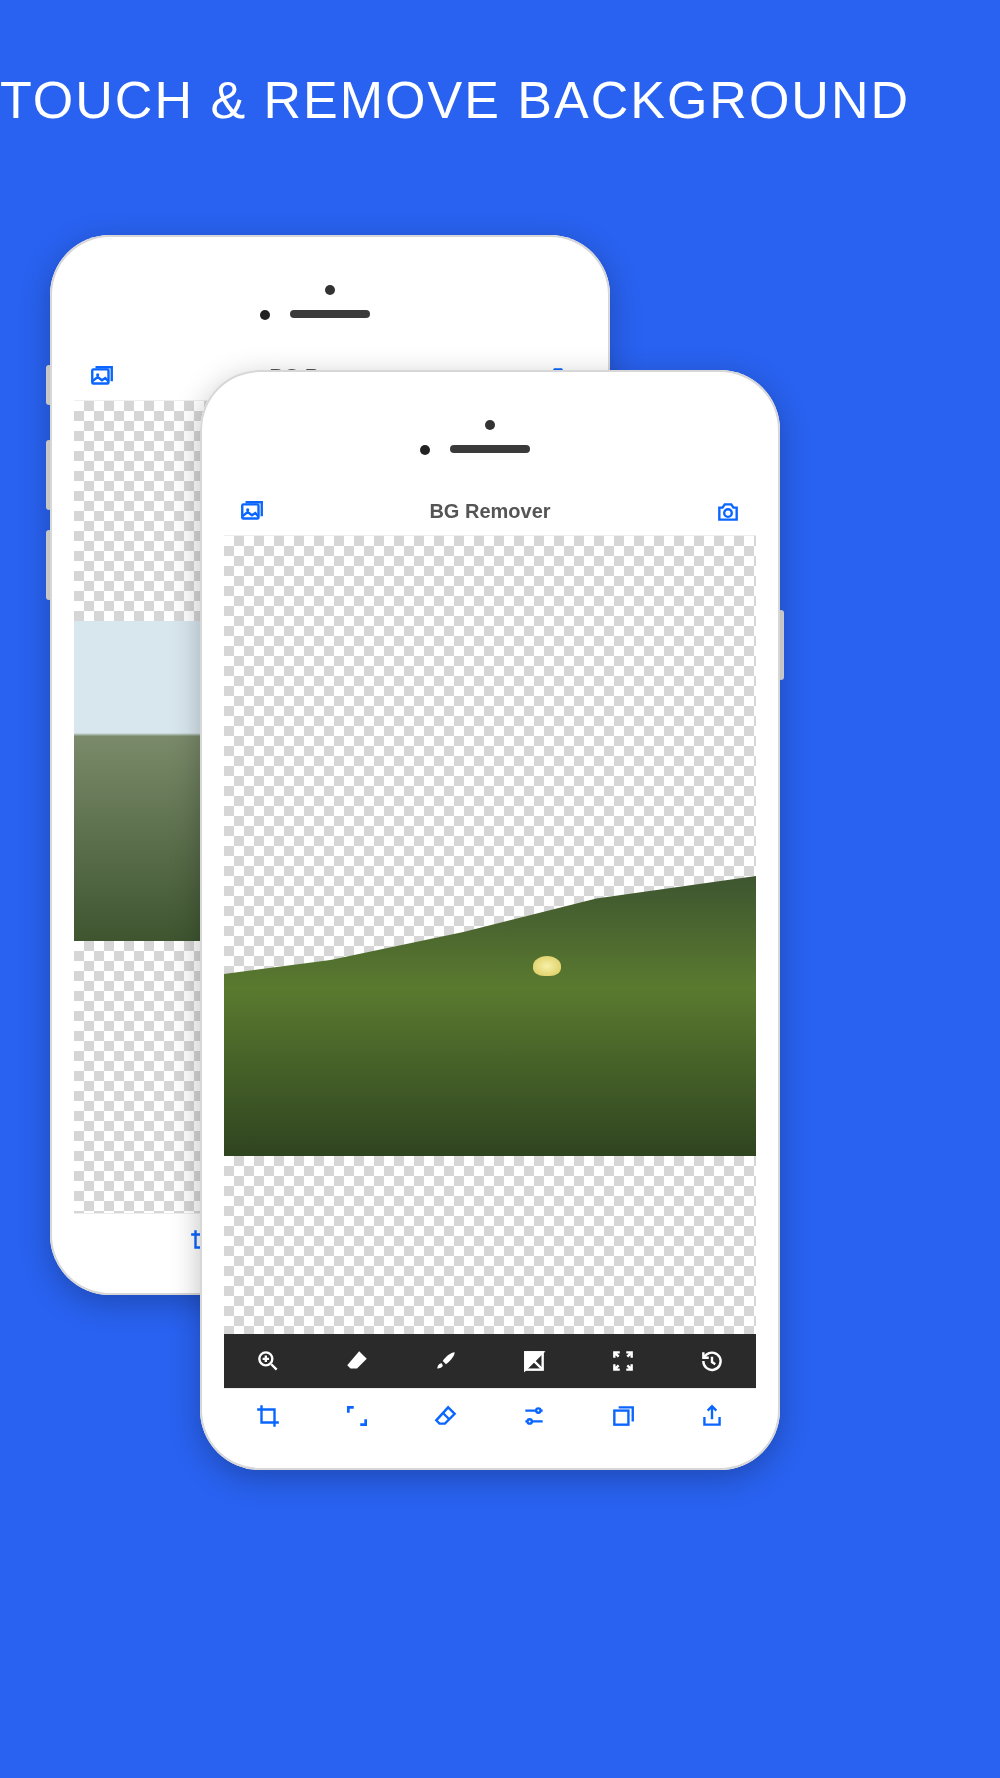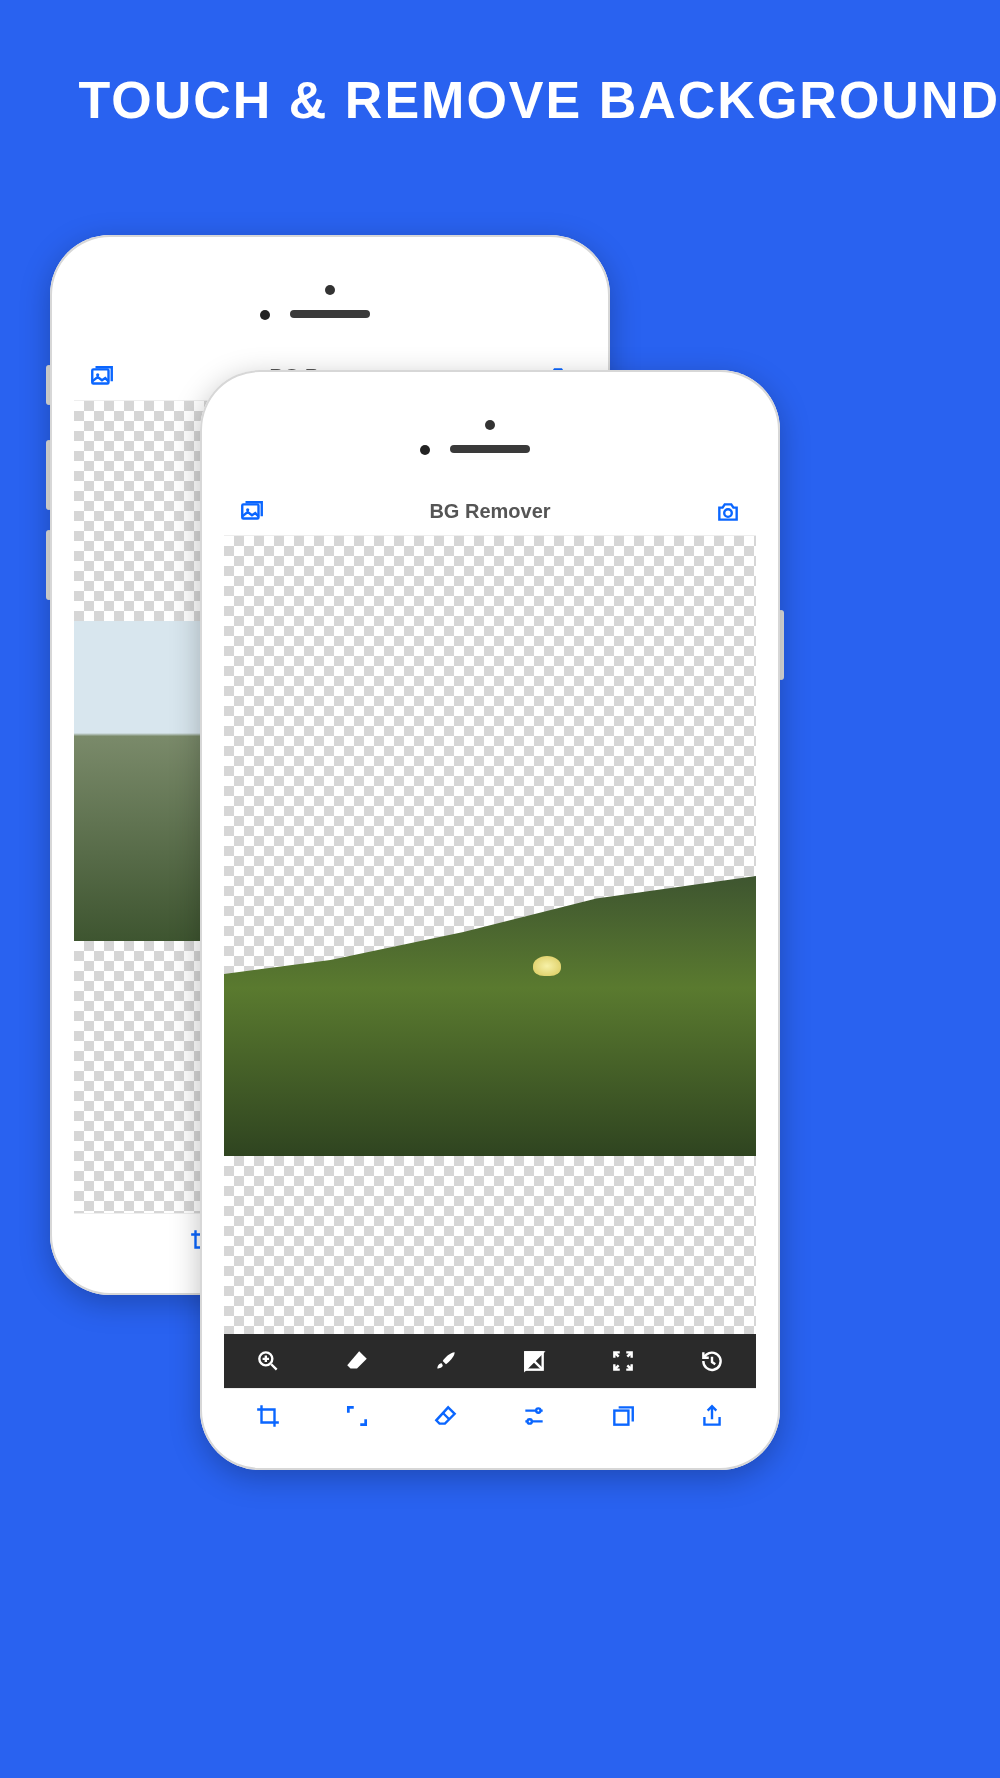--- a/index.html
+++ b/index.html
@@ -5,24 +5,24 @@
   * { box-sizing: border-box; margin: 0; padding: 0; }
   body {
     width: 1000px;
     height: 1778px;
     background: #2962f0;
     font-family: -apple-system, Helvetica, Arial, sans-serif;
     position: relative;
     overflow: hidden;
   }
   .headline {
-    text-align: right;
+    text-align: left;
     color: #fff;
     font-size: 52px;
-    font-weight: 700;
+    font-weight: 400;
     letter-spacing: 2px;
     padding-top: 70px;
     font-family: "Arial Black", Impact, sans-serif;
     text-transform: uppercase;
   }
   
   .phone {
     position: absolute;
     background: #fff;
     border-radius: 60px;

